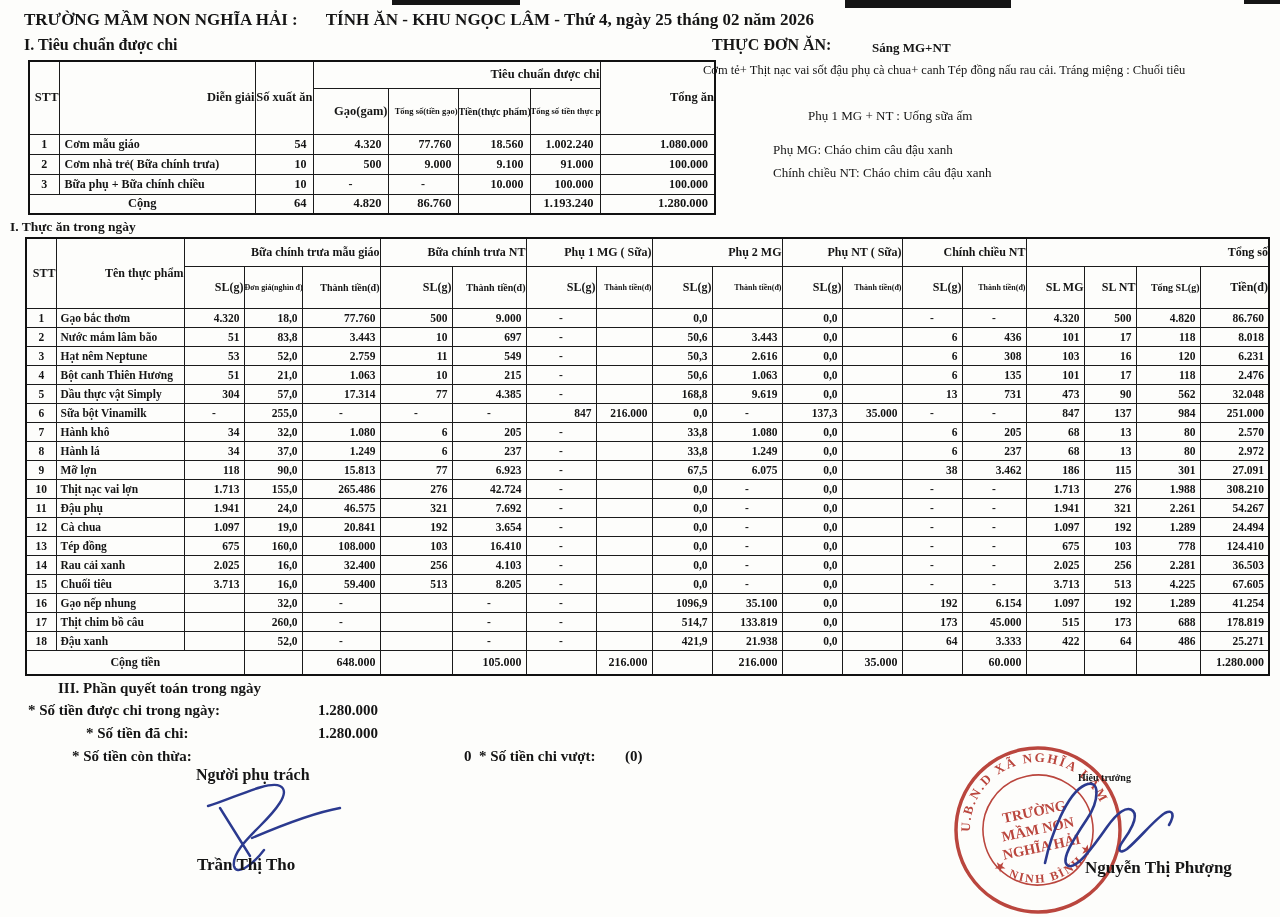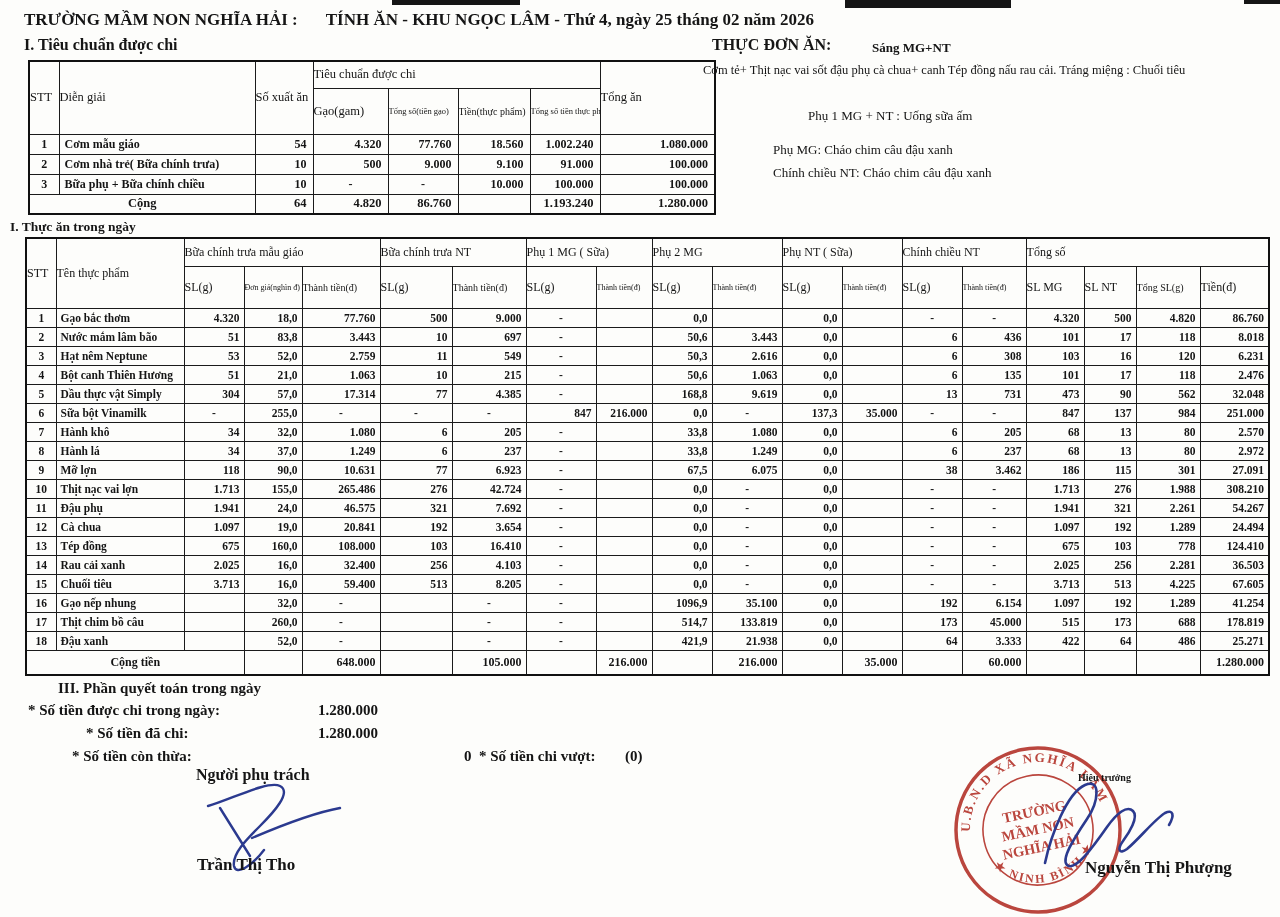--- a/index.html
+++ b/index.html
@@ -20,21 +20,21 @@
   .menu-label { position:absolute; left:712px; top:36px; font-size:16px; font-weight:bold; }
   .menu-session { position:absolute; left:872px; top:40px; font-size:13px;font-weight:bold; }
   .menu-line1 { position:absolute; left:703px; top:63px; width:572px; font-size:12.5px; }
   .menu-line2 { position:absolute; left:808px; top:108px; font-size:13px; }
   .menu-line3 { position:absolute; left:773px; top:142px; font-size:13px; }
   .menu-line4 { position:absolute; left:773px; top:165px; font-size:13px; }
 
   
   table { border-collapse: collapse; table-layout: fixed; }
   th, td { border:1px solid #1b1b1b; overflow:hidden; white-space:nowrap; }
-  th { font-weight:normal; text-align:left; vertical-align:middle; }
+  th { font-weight:bold; text-align:right; vertical-align:middle; }
   td { font-weight:bold; font-size:12px; padding:1px 4px; vertical-align:middle; }
   td.c { text-align:center; }
   td.l { text-align:left; padding-left:5px; }
   td.r { text-align:right; padding-right:6px; }
 
   #table1 { position:absolute; left:28px; top:60px; width:686px; border:2px solid #111; }
   #table1 th { font-size:12.5px; }
   #table1 th.xs { font-size:8.5px; }
   #table1 tr.hdr1 { height:27px; }
   #table1 tr.hdr2 { height:46px; }
@@ -385,21 +385,21 @@
         <td class="r">68</td>
         <td class="r">13</td>
         <td class="r">80</td>
         <td class="r">2.972</td>
       </tr>
       <tr>
         <td class="c">9</td>
         <td class="l">Mỡ lợn</td>
         <td class="r">118</td>
         <td class="r">90,0</td>
-        <td class="r">10.631</td>
+        <td class="r">15.813</td>
         <td class="r">77</td>
         <td class="r">6.923</td>
         <td class="c">-</td>
         <td class="r"></td>
         <td class="r">67,5</td>
         <td class="r">6.075</td>
         <td class="r">0,0</td>
         <td class="r"></td>
         <td class="r">38</td>
         <td class="r">3.462</td>

